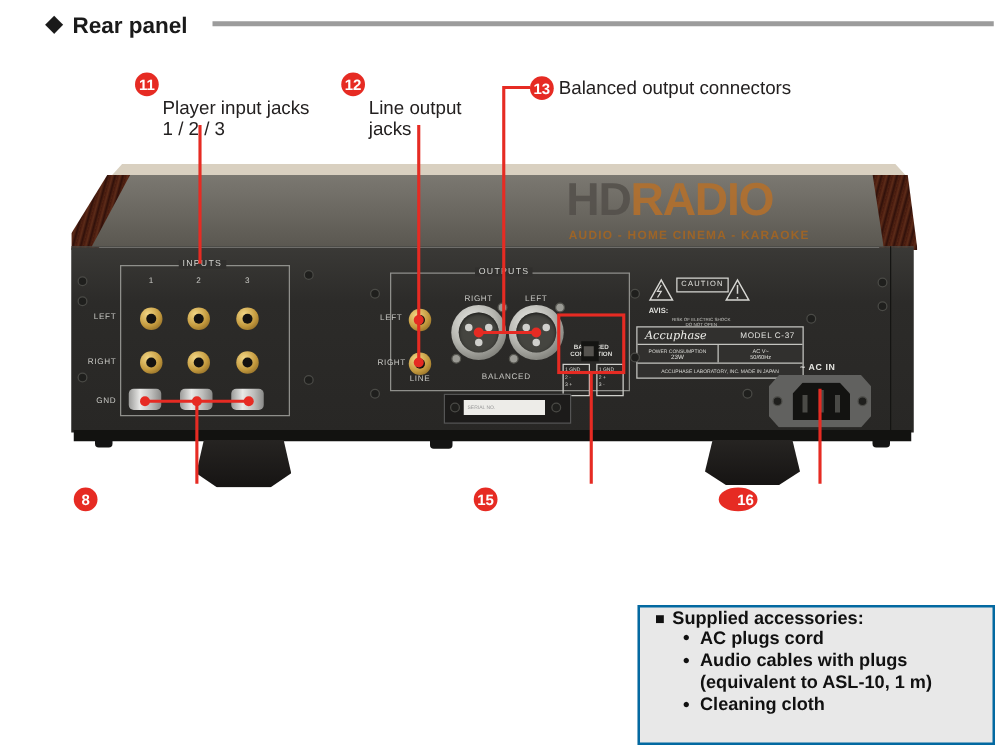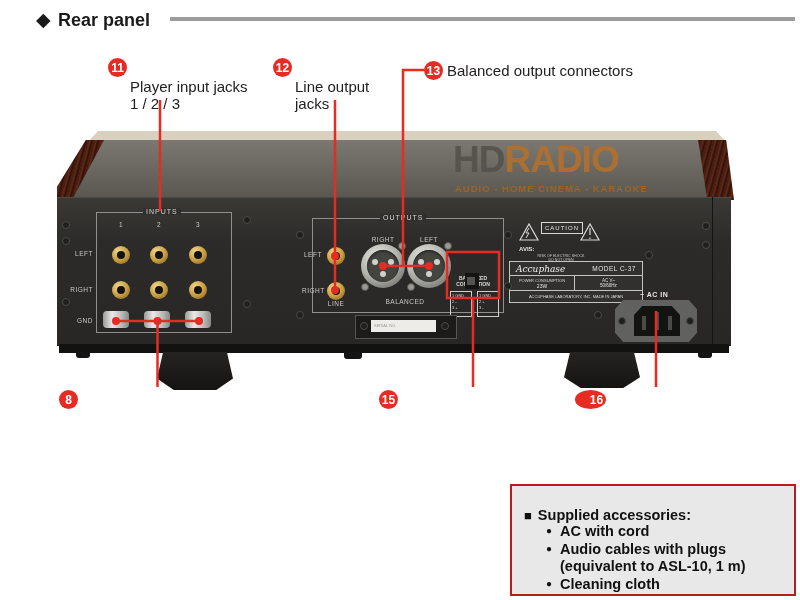--- a/index.html
+++ b/index.html
@@ -35,21 +35,21 @@
   .screw{width:6px;height:6px;border-radius:50%;background:#1f1f1d;border:1px solid #4a4a46;}
   .tinytxt{color:#dcdcd8;line-height:1.25;}
   .selbox{border:1px solid #cfcfcb;color:#dcdcd8;font-size:4px;line-height:1.5;padding:1px 1px;}
   .plate{border:1px solid #c4c4c0;background:#31302e;}
   .plate-row{border-bottom:1px solid #c4c4c0;display:flex;align-items:center;}
   .wm{font-weight:bold;letter-spacing:-1px;font-size:37px;line-height:1;opacity:.88;}
   .wm-hd{color:#54504b;}
   .wm-radio{color:#b4702c;}
   .wm-tag{font-weight:bold;font-size:9.5px;letter-spacing:1px;color:#a8661f;opacity:.85;}
   
-  .acc-box{background:#e8e8e8;border:2px solid #b91c1c;padding:21px 10px 6px 12px;box-sizing:border-box;}
+  .acc-box{background:#e8e8e8;border:2px solid #0369a1;padding:1px 10px 6px 12px;box-sizing:border-box;}
   .acc-head{font-size:14.5px;font-weight:bold;color:#111;}
   .acc-item{font-size:14.5px;font-weight:bold;color:#111;padding-left:36px;position:relative;line-height:1.22;}
   .acc-bullet{position:absolute;left:22px;top:2px;font-size:10px;}
   .acc-square{font-size:13px;margin-right:6px;}
   svg.overlay{position:absolute;left:0;top:0;pointer-events:none;}
 </style>
 </head>
 <body>
 
 <div id="stage">
@@ -228,21 +228,21 @@
 
   <div class="abs co-num" style="left:59px;top:390px;">8</div>
   <div class="abs co-num" style="left:379px;top:390px;">15</div>
   <div class="abs co-num" style="left:575px;top:390px;padding-left:12px;">16</div>
 
   <div class="abs acc-box" style="left:510px;top:484px;width:286px;height:112px;">
     <div class="acc-head">
       <span class="acc-square">■</span><span>Supplied accessories:</span>
     </div>
     <div class="acc-item">
-      <span class="acc-bullet">●</span><span>AC with cord</span>
+      <span class="acc-bullet">●</span><span>AC plugs cord</span>
     </div>
     <div class="acc-item">
       <span class="acc-bullet">●</span><span class="ml">Audio cables with plugs
 (equivalent to ASL-10, 1 m)</span>
     </div>
     <div class="acc-item">
       <span class="acc-bullet">●</span><span>Cleaning cloth</span>
     </div>
   </div>
 

